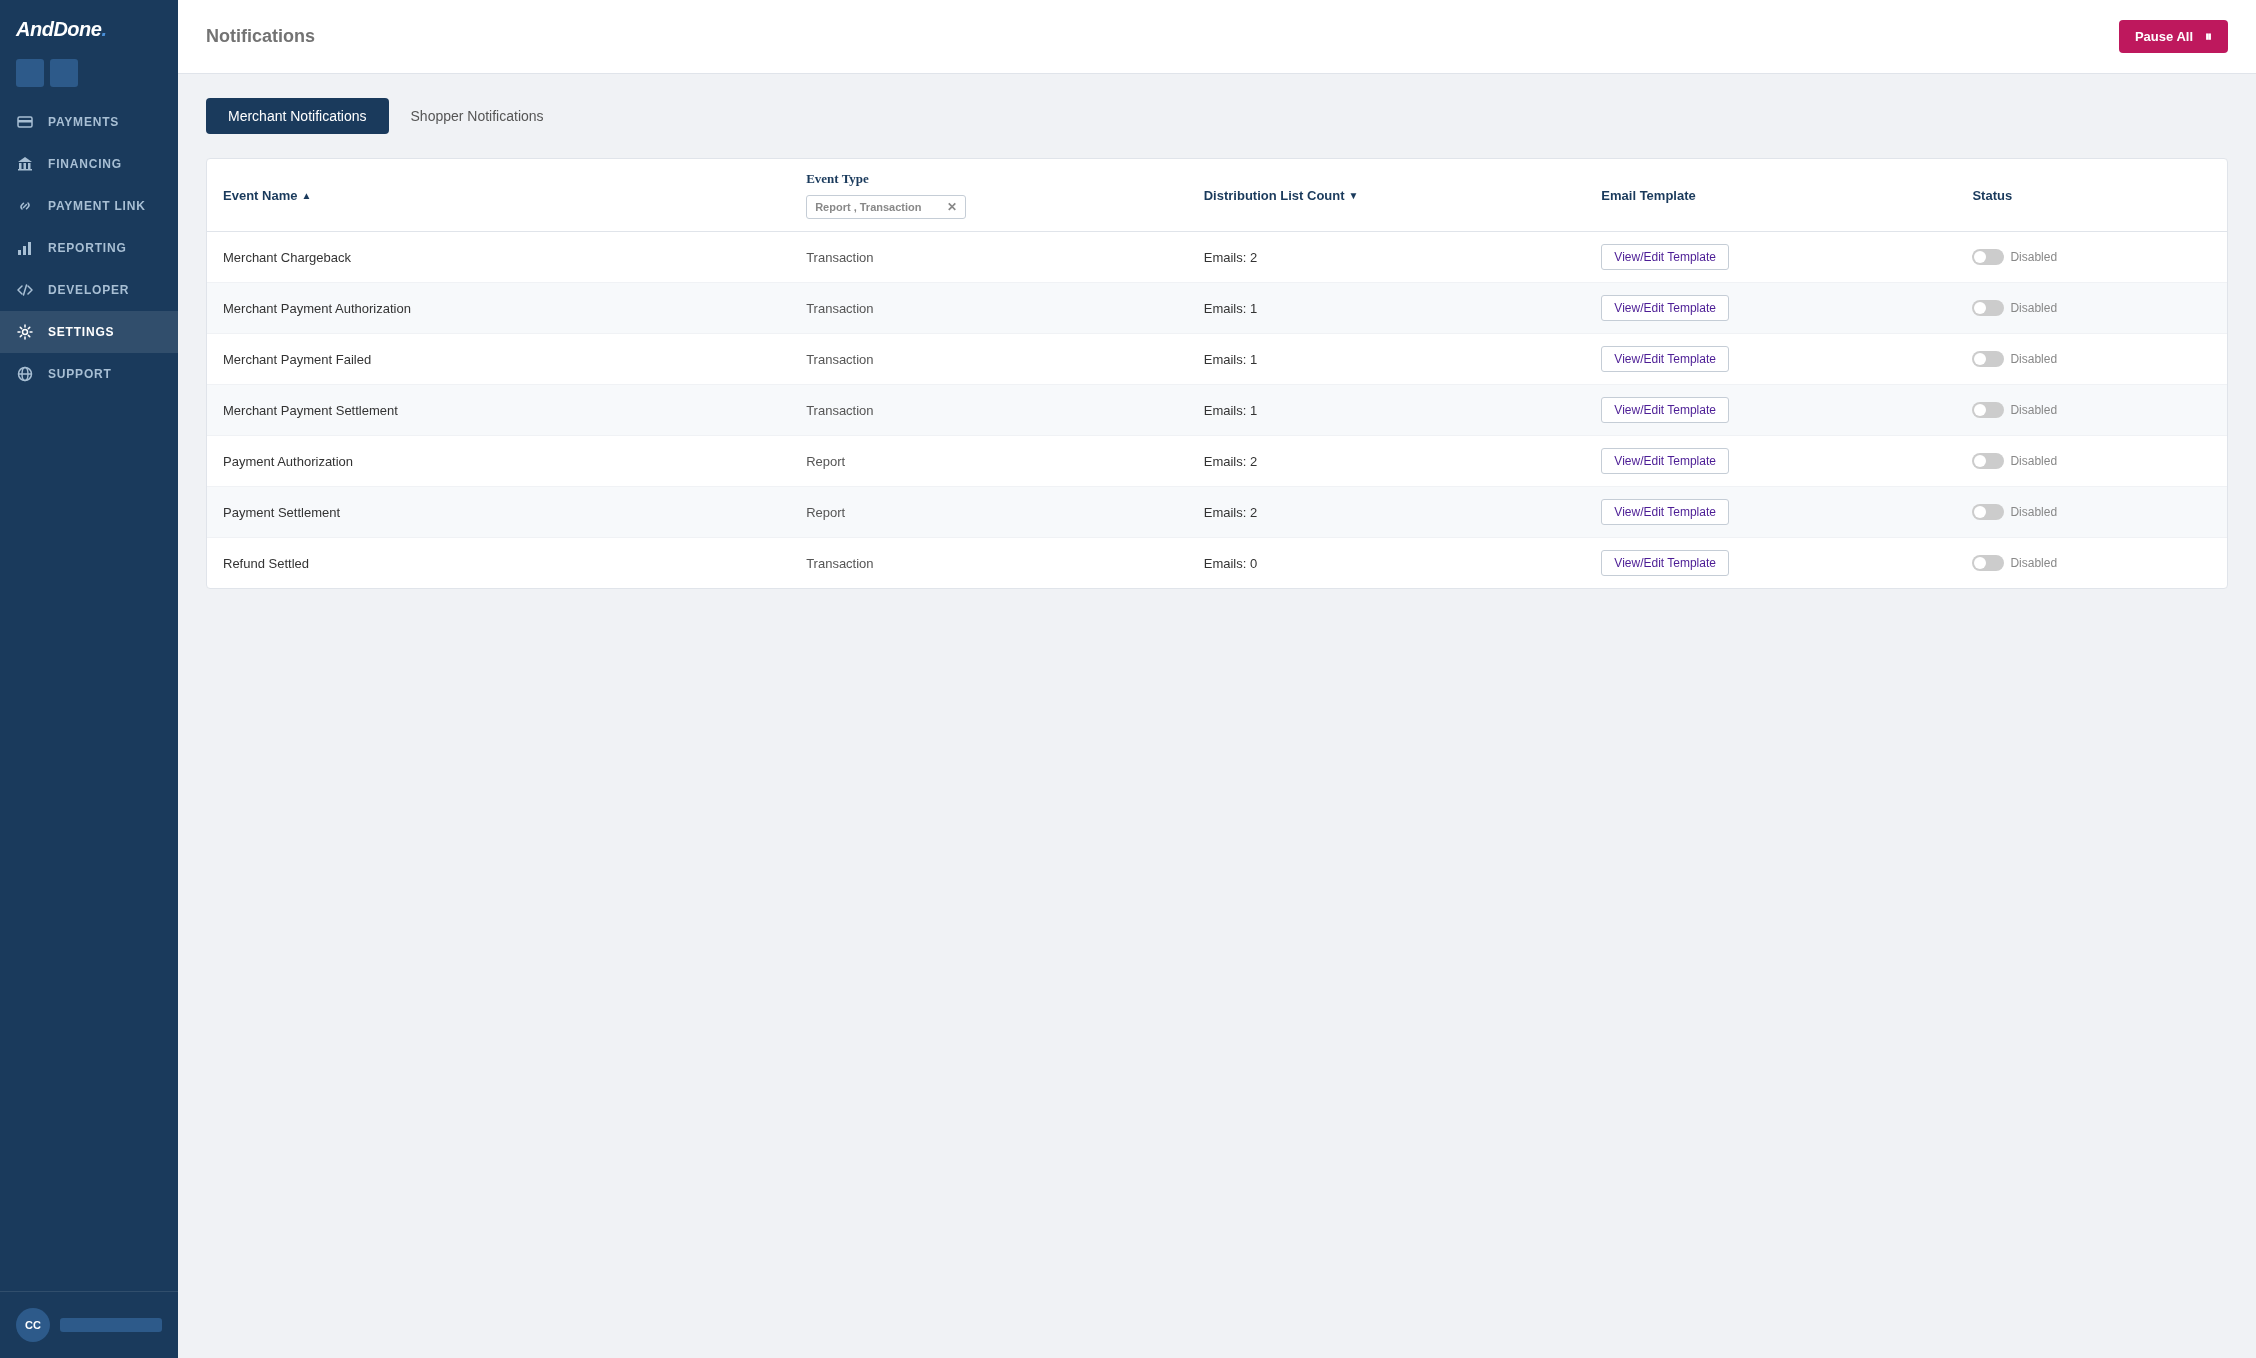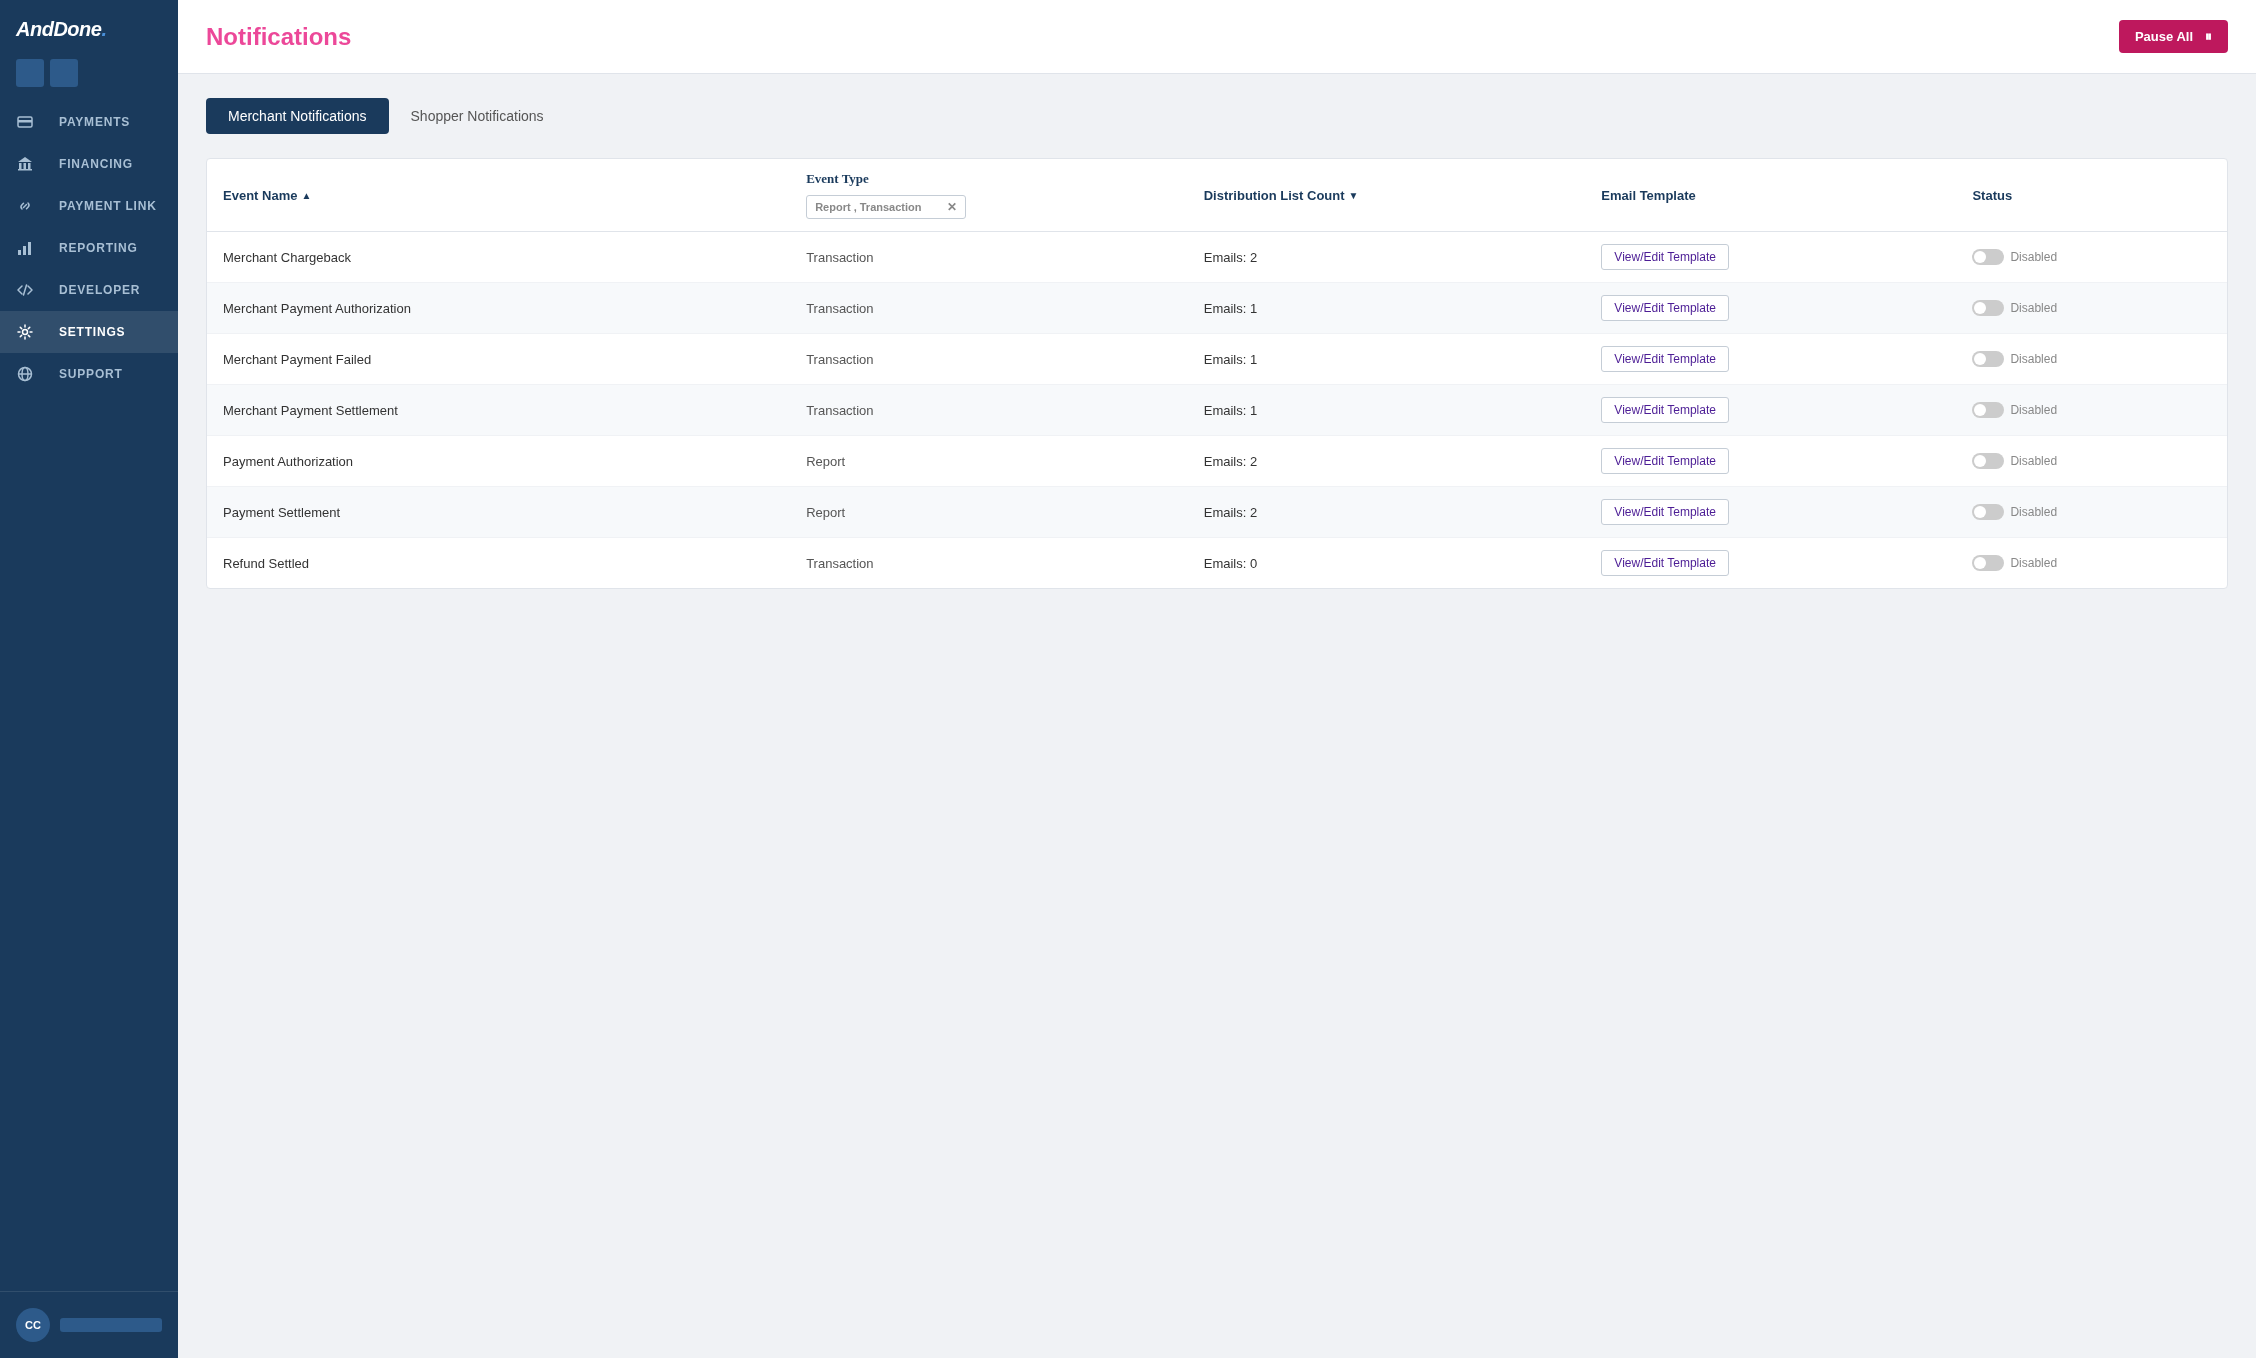--- a/index.html
+++ b/index.html
@@ -32,21 +32,21 @@
       gap: 6px;
     }
     .avatar-box {
       width: 28px; height: 28px;
       background: #2d5a8a;
       border-radius: 3px;
     }
     .nav-item {
       display: flex;
       align-items: center;
-      gap: 25px;
+      gap: 14px;
       padding: 12px 16px;
       color: #a8bfd4;
       font-size: 12px;
       font-weight: 600;
       letter-spacing: 0.8px;
       cursor: pointer;
       text-transform: uppercase;
       transition: background 0.15s;
     }
     .nav-item.active {
@@ -90,23 +90,23 @@
     }
     .page-header {
       background: #ffffff;
       padding: 20px 28px;
       display: flex;
       align-items: center;
       justify-content: space-between;
       border-bottom: 1px solid #e0e4ea;
     }
     .page-title {
-      font-size: 24px;
+      font-size: 18px;
       font-weight: 600;
-      color: #ec4899;
+      color: #737373;
     }
     .pause-all-btn {
       background: #be185d;
       color: #ffffff;
       border: none;
       padding: 8px 16px;
       border-radius: 4px;
       font-size: 13px;
       font-weight: 600;
       cursor: pointer;

